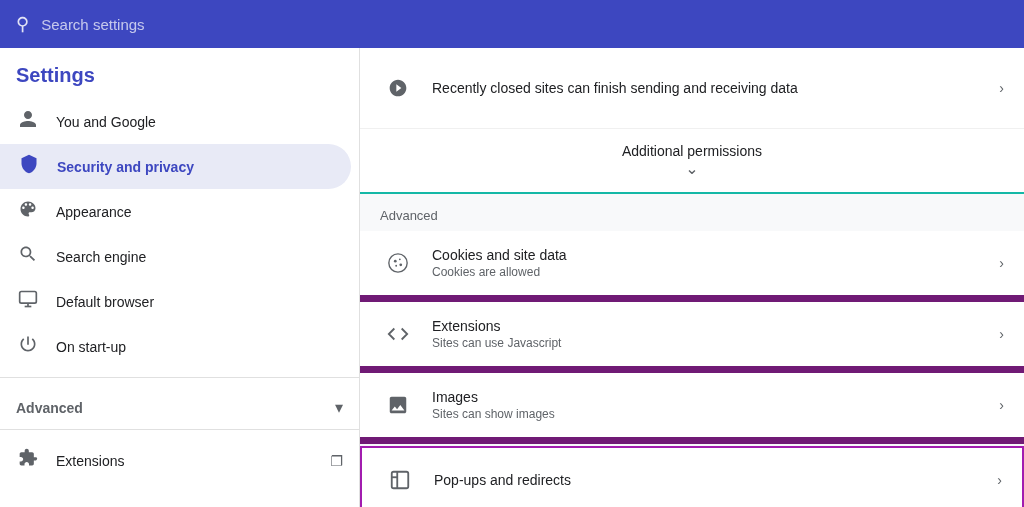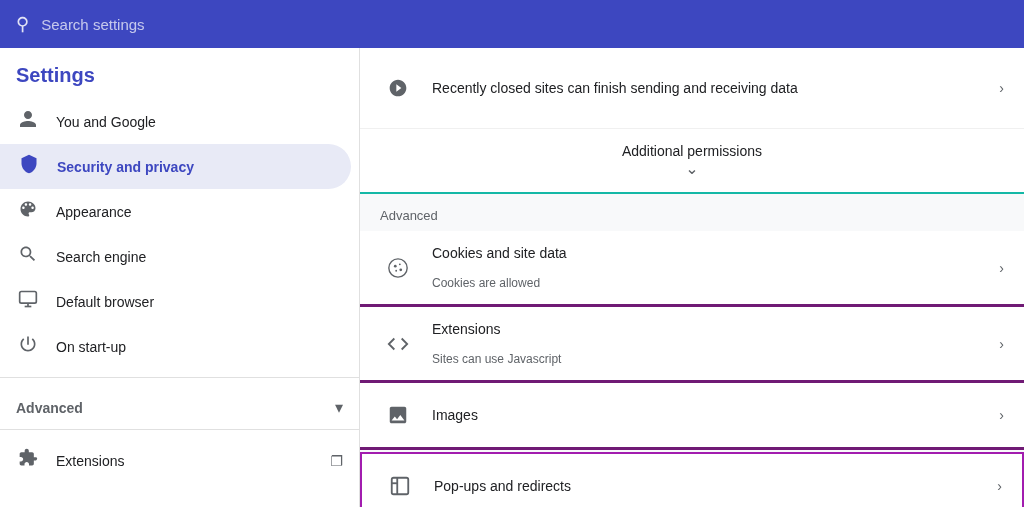--- a/index.html
+++ b/index.html
@@ -131,21 +131,21 @@
       flex: 1;
       background: #f8f9fa;
       overflow-y: auto;
       padding: 0;
     }
     .content-row {
       background: #fff;
       display: flex;
       align-items: center;
       padding: 14px 20px;
-      border-bottom: 3px solid #701a75;
+      border-bottom: 7px solid #701a75;
       cursor: pointer;
     }
     .content-row-icon {
       width: 36px;
       height: 36px;
       display: flex;
       align-items: center;
       justify-content: center;
       margin-right: 16px;
       flex-shrink: 0;
@@ -154,21 +154,21 @@
     }
     .content-row-text { flex: 1; }
     .content-row-title {
       font-size: 14px;
       color: #202124;
       font-weight: 500;
     }
     .content-row-subtitle {
       font-size: 12px;
       color: #5f6368;
-      margin-top: 15px;
+      margin-top: 2px;
     }
     .content-row-arrow {
       color: #5f6368;
       font-size: 14px;
     }
     .section-header {
       padding: 14px 20px 8px 20px;
       font-size: 13px;
       color: #5f6368;
       background: #f8f9fa;
@@ -370,20 +370,21 @@
     </div>
 
     <div class="content-row">
       <div class="content-row-icon">
         <svg width="22" height="22" viewBox="0 0 24 24" fill="#5f6368">
             <path d="M21 19V5c0-1.1-.9-2-2-2H5c-1.1 0-2 .9-2 2v14c0 1.1.9 2 2 2h14c1.1 0 2-.9 2-2zM8.5 13.5l2.5 3.01L14.5 12l4.5 6H5l3.5-4.5z"></path>
           </svg>
       </div>
       <div class="content-row-text">
         <div class="content-row-title">Images</div>
+        <div class="content-row-subtitle">Sites can show images</div>
       </div>
       <span class="content-row-arrow">›</span>
     </div>
 
     <div class="content-row highlighted">
       <div class="content-row-icon">
         <svg width="22" height="22" viewBox="0 0 24 24" fill="none" stroke="#5f6368" stroke-width="2">
             <rect x="3" y="3" width="18" height="18" rx="2"></rect>
             <polyline points="9 3 9 21"></polyline>
             <line x1="3" y1="9" x2="9" y2="9"></line>

